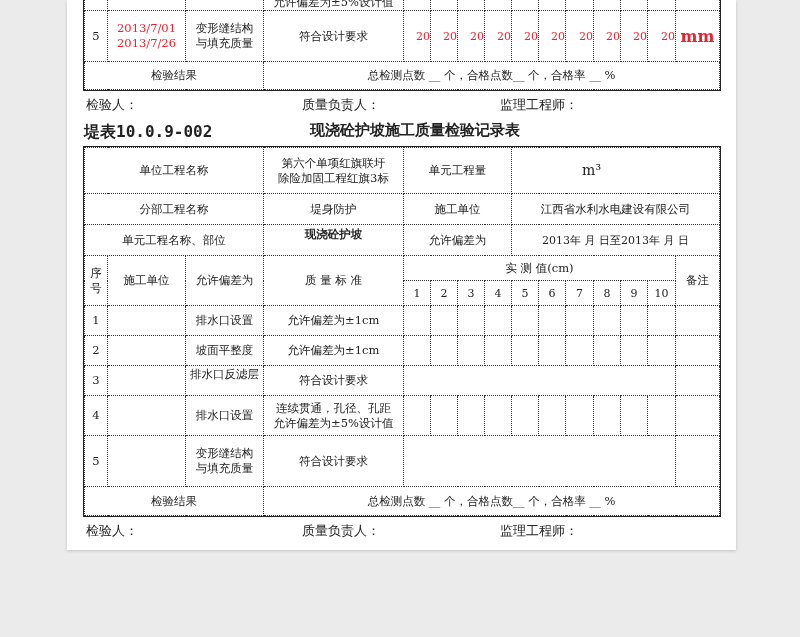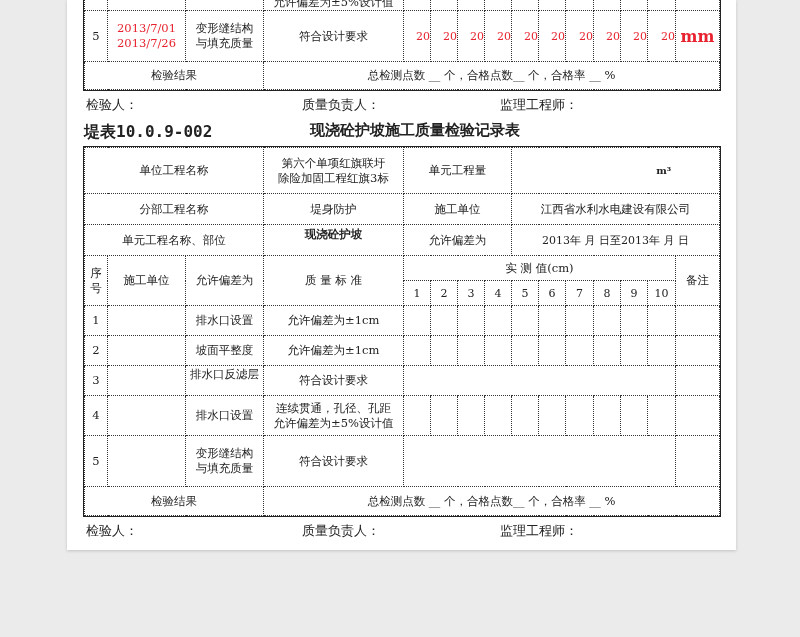--- a/index.html
+++ b/index.html
@@ -115,21 +115,21 @@
     <col style="width:44px">
   </colgroup>
   <tbody>
       <tr style="height:46px">
     <td colspan="3">单位工程名称</td>
     <td>
       <div>第六个单项红旗联圩</div>
       <div>除险加固工程红旗3标</div>
     </td>
     <td colspan="4">单元工程量</td>
-    <td colspan="7" style="text-align:right;padding-right:48px;font-size:10px;font-weight:bold;">m³</td>
+    <td colspan="7" style="text-align:center;padding-right:48px;font-size:14px;">m³</td>
   </tr>
   <tr style="height:31px">
     <td colspan="3">分部工程名称</td>
     <td>堤身防护</td>
     <td colspan="4">施工单位</td>
     <td colspan="7">江西省水利水电建设有限公司</td>
   </tr>
   <tr style="height:31px">
     <td colspan="3">单元工程名称、部位</td>
     <td style="vertical-align:top;padding-top:2px;font-weight:bold;">现浇砼护坡</td>

